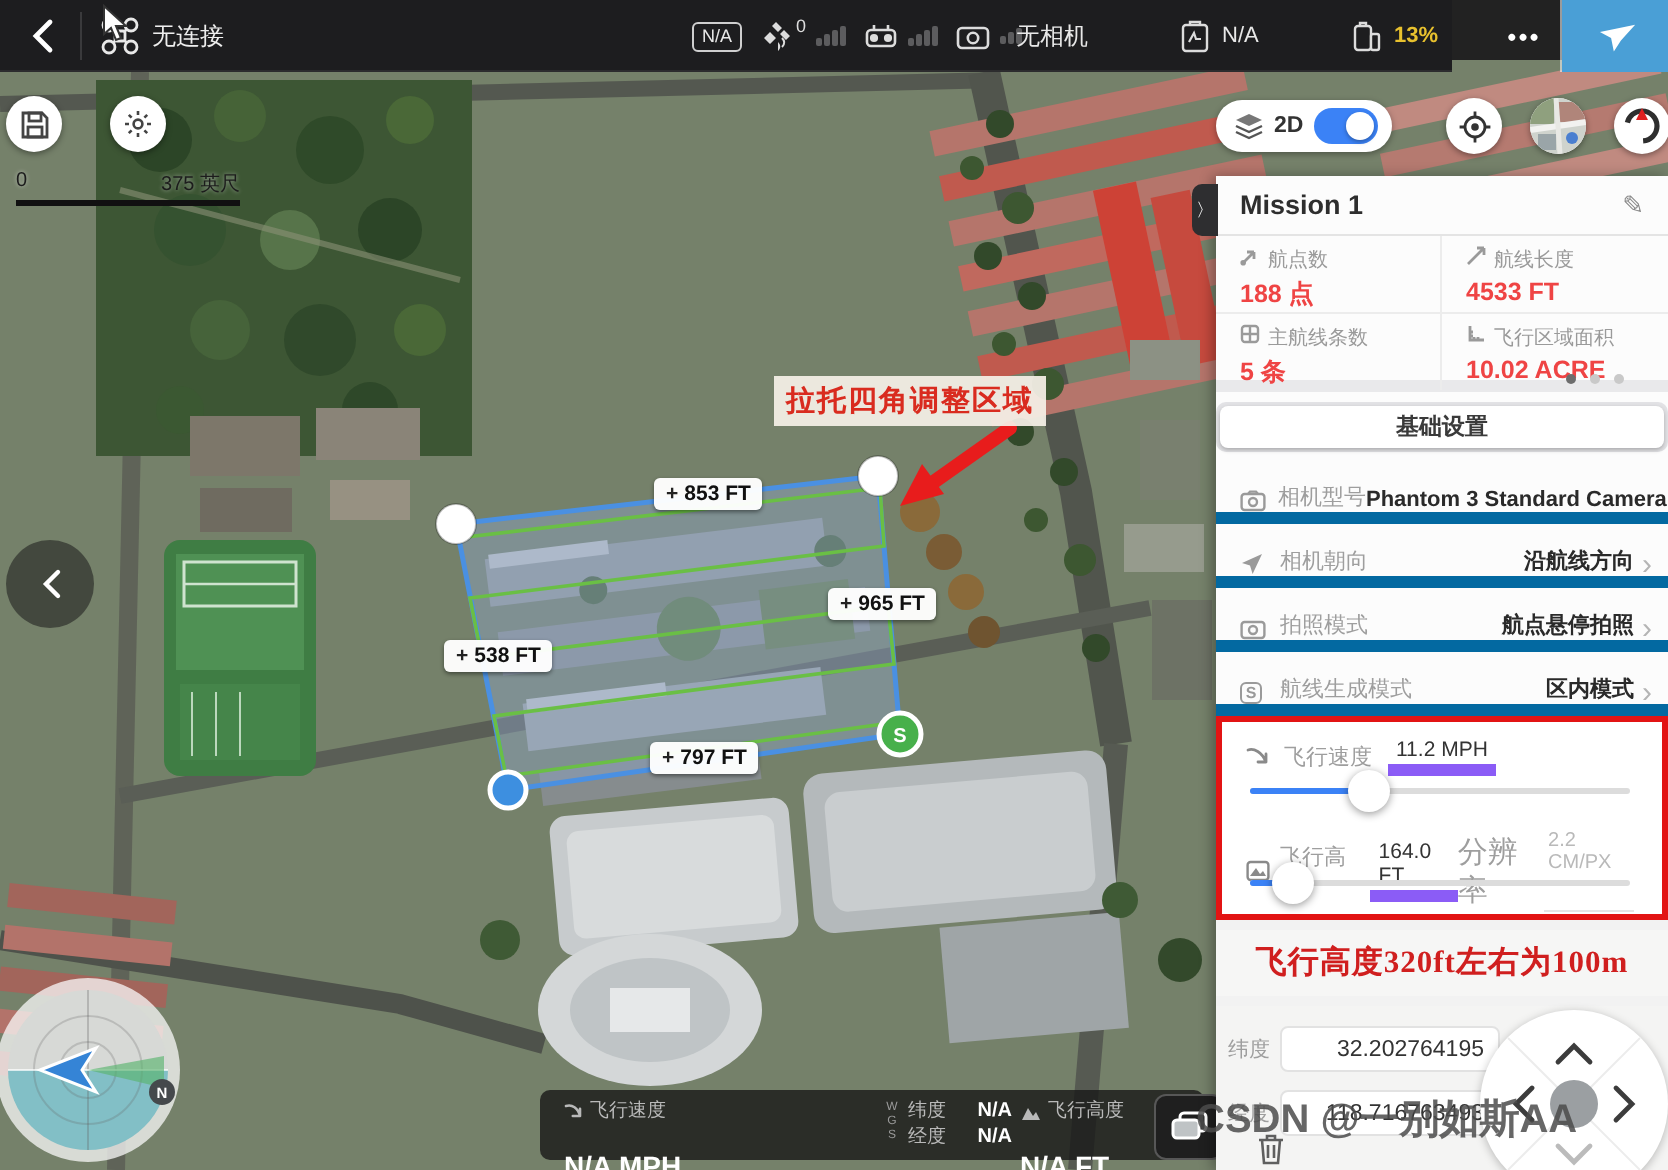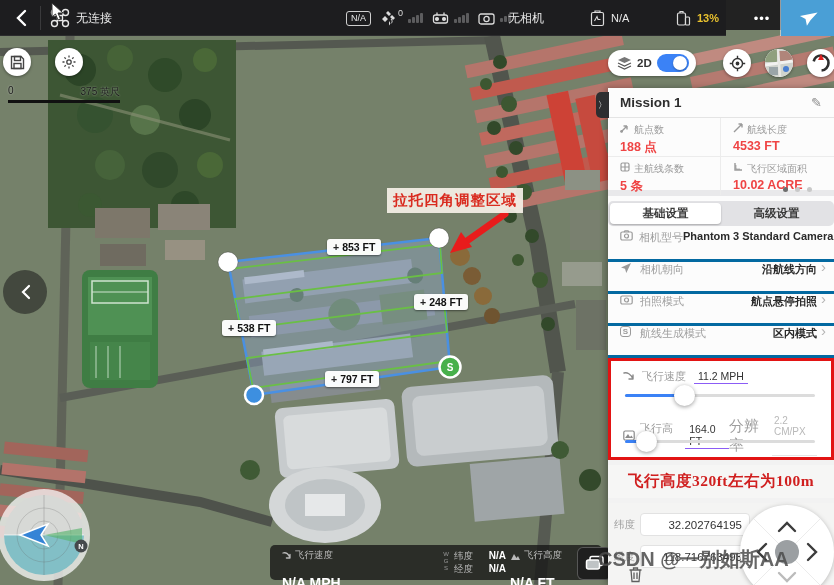--- a/index.html
+++ b/index.html
@@ -89,33 +89,33 @@
   .stat .lab { display:flex; align-items:flex-start; gap:4px; font-size:10px; color:#9a9a9a; }
   .stat .val { font-size:12.5px; font-weight:bold; color:#ef4444; margin-top:2px; }
   .dots { position:absolute; right:22px; bottom:3px; display:flex; gap:7px; }
   .dots i { width:5px; height:5px; border-radius:50%; background:#c9c9c9; }
   .dots i.on { background:#6d6d6d; }
   .tabs { height:34px; background:#fcfcfc; display:flex; align-items:center; padding:0 0; }
   .tabwrap { flex:1; display:flex; background:#e2e2e5; border-radius:5px; padding:2px; }
   .tabbtn { flex:1; text-align:center; font-size:11.5px; font-weight:bold; color:#3a3a3a; padding:3px 0; border-radius:4px; cursor:pointer; }
   .tabbtn.sel { background:#fff; box-shadow:0 1px 2px rgba(0,0,0,.25); }
   .setrows { background:#fcfcfc; }
-  .setrow { height:32px; display:flex; align-items:flex-start; padding:0 8px 0 12px; border-bottom:3px solid #0369a1; cursor:pointer; }
+  .setrow { height:32px; display:flex; align-items:flex-end; padding:0 8px 0 12px; border-bottom:6px solid #0369a1; cursor:pointer; }
   .setrow .ric { width:14px; color:#9a9a9a; display:flex; }
   .setrow .rlab { font-size:11px; color:#9e9e9e; margin-left:6px; flex:1; white-space:nowrap; }
   .setrow .rval { font-size:11px; color:#2a2a2a; font-weight:bold; white-space:nowrap; }
   .setrow .chev { color:#b5b5b5; font-size:15px; margin-left:4px; line-height:10px; }
   .s-icon { display:inline-block; border:1.3px solid #9a9a9a; border-radius:3px; width:11px; height:11px; font-size:8px; line-height:10px; text-align:center; color:#9a9a9a; font-weight:bold; }
 
   .sliders { background:#fff; border:3px solid #e21414; padding:6px 0 4px 0; }
   .slrow { position:relative; height:40px; }
   .slhead { display:flex; align-items:center; padding:2px 14px 0 12px; }
   .slhead .ric { width:14px; color:#8a8a8a; display:flex; }
   .slhead .rlab { font-size:11px; color:#9e9e9e; margin-left:5px; }
-  .slhead .rval { font-size:10.5px; color:#333; margin-left:8px; border-bottom:1px solid #8b5cf6; padding:0 4px 1px; }
+  .slhead .rval { font-size:10.5px; color:#333; margin-left:8px; border-bottom:6px solid #8b5cf6; padding:0 4px 1px; }
   .slhead .res-lab { margin-left:auto; font-size:15px; color:#9e9e9e; }
   .slhead .res-val { font-size:10px; color:#b9b9b9; margin-left:5px; border-bottom:1px solid #e5e5e5; padding:0 2px 18px;}
   .track { position:absolute; left:14px; right:16px; top:27px; height:3px; background:#dcdcdc; border-radius:2px; }
   .track .fill { position:absolute; left:0; top:0; bottom:0; background:#3b82f6; border-radius:2px; }
   .thumb { position:absolute; top:-9px; width:21px; height:21px; border-radius:50%; background:#fff; box-shadow:0 1px 4px rgba(0,0,0,.4); cursor:pointer; }
   .fill-speed { width:31%; } .thumb-speed { left:calc(31% - 10px); }
   .fill-alt { width:11%; } .thumb-alt { left:calc(11% - 10px); }
 
   .note-card { margin-top:5px; background:#f6f6f5; height:33px; display:flex; align-items:center; justify-content:center; }
   .note-card span { color:#d01f1f; font-weight:bold; font-size:15.5px; font-family:"Liberation Serif","DejaVu Serif",serif; letter-spacing:.5px; }
@@ -379,21 +379,21 @@
     <div class="bar"></div>
   </div>
 
   <div class="map-back">
     <svg width="11" height="16" viewBox="0 0 11 16">
         <path d="M9,2 L3,8 L9,14" stroke="#fff" stroke-width="2.2" fill="none" stroke-linecap="round"></path>
       </svg>
   </div>
 
   <div class="dist-pill pill-top"><span class="plus">+</span><span>853 FT</span></div>
-  <div class="dist-pill pill-right"><span class="plus">+</span><span>248 FT</span></div>
+  <div class="dist-pill pill-right"><span class="plus">+</span><span>965 FT</span></div>
   <div class="dist-pill pill-left"><span class="plus">+</span><span>538 FT</span></div>
   <div class="dist-pill pill-bottom"><span class="plus">+</span><span>797 FT</span></div>
 
   <div class="map-note">拉托四角调整区域</div>
 
   <div class="compass">
     <svg width="98" height="98" viewBox="0 0 98 98">
       <circle cx="48" cy="48" r="46" fill="rgba(250,250,250,.75)"></circle>
       <path d="M8,48 A40,40 0 0 1 88,48 Z" fill="#d7d9d6"></path>
       <path d="M8,48 A40,40 0 0 0 88,48 Z" fill="#82bfc6"></path>
@@ -536,21 +536,20 @@
             <i class="on"></i>
             <i></i>
             <i></i>
           </div>
       </div>
     </div>
 
     <div class="tabs">
       <div class="tabwrap">
         <div class="tabbtn sel">基础设置</div>
-        <div class="tabbtn">高级设置</div>
       </div>
     </div>
 
     <div class="setrows">
       <div class="setrow">
         <span class="ric">
             <svg width="13" height="11" viewBox="0 0 13 11" fill="none" stroke="#9a9a9a" stroke-width="1.2">
               <rect x="0.8" y="2" width="11.4" height="8" rx="1.5"></rect>
               <circle cx="6.5" cy="6" r="2"></circle>
               <path d="M4,2 L5,0.8 H8 L9,2"></path>

